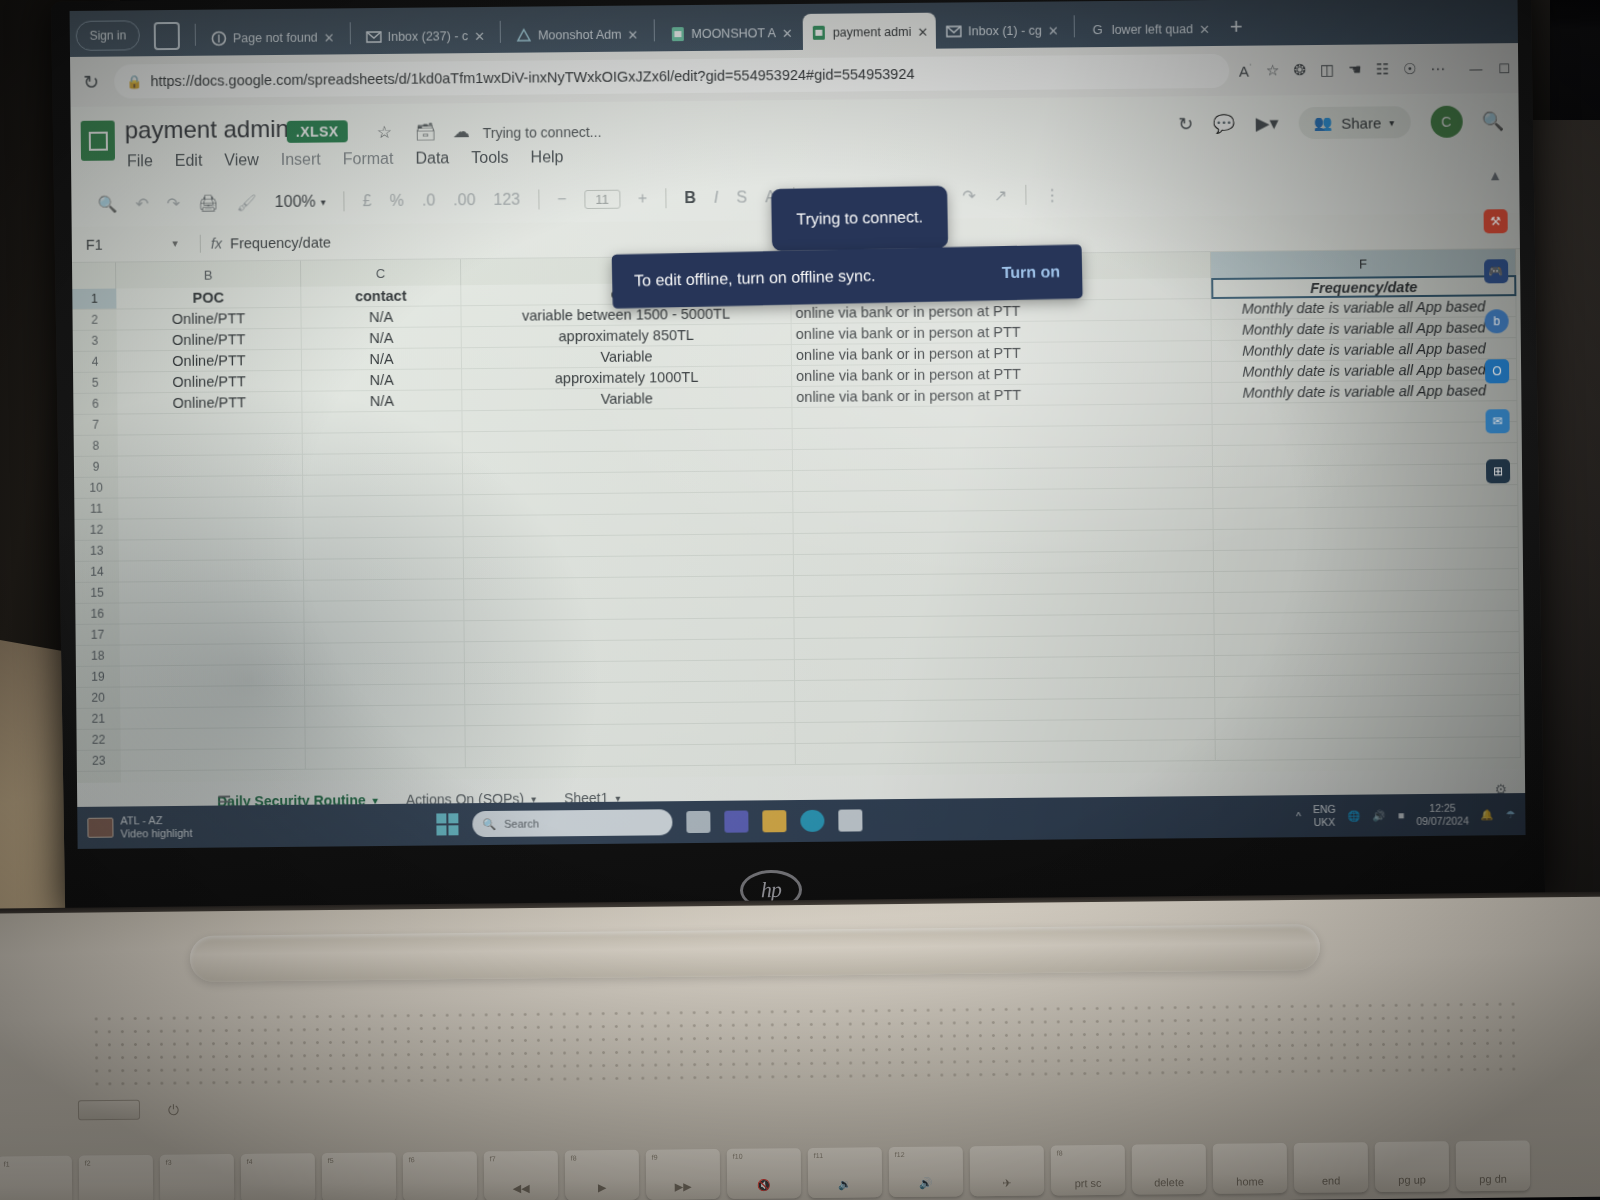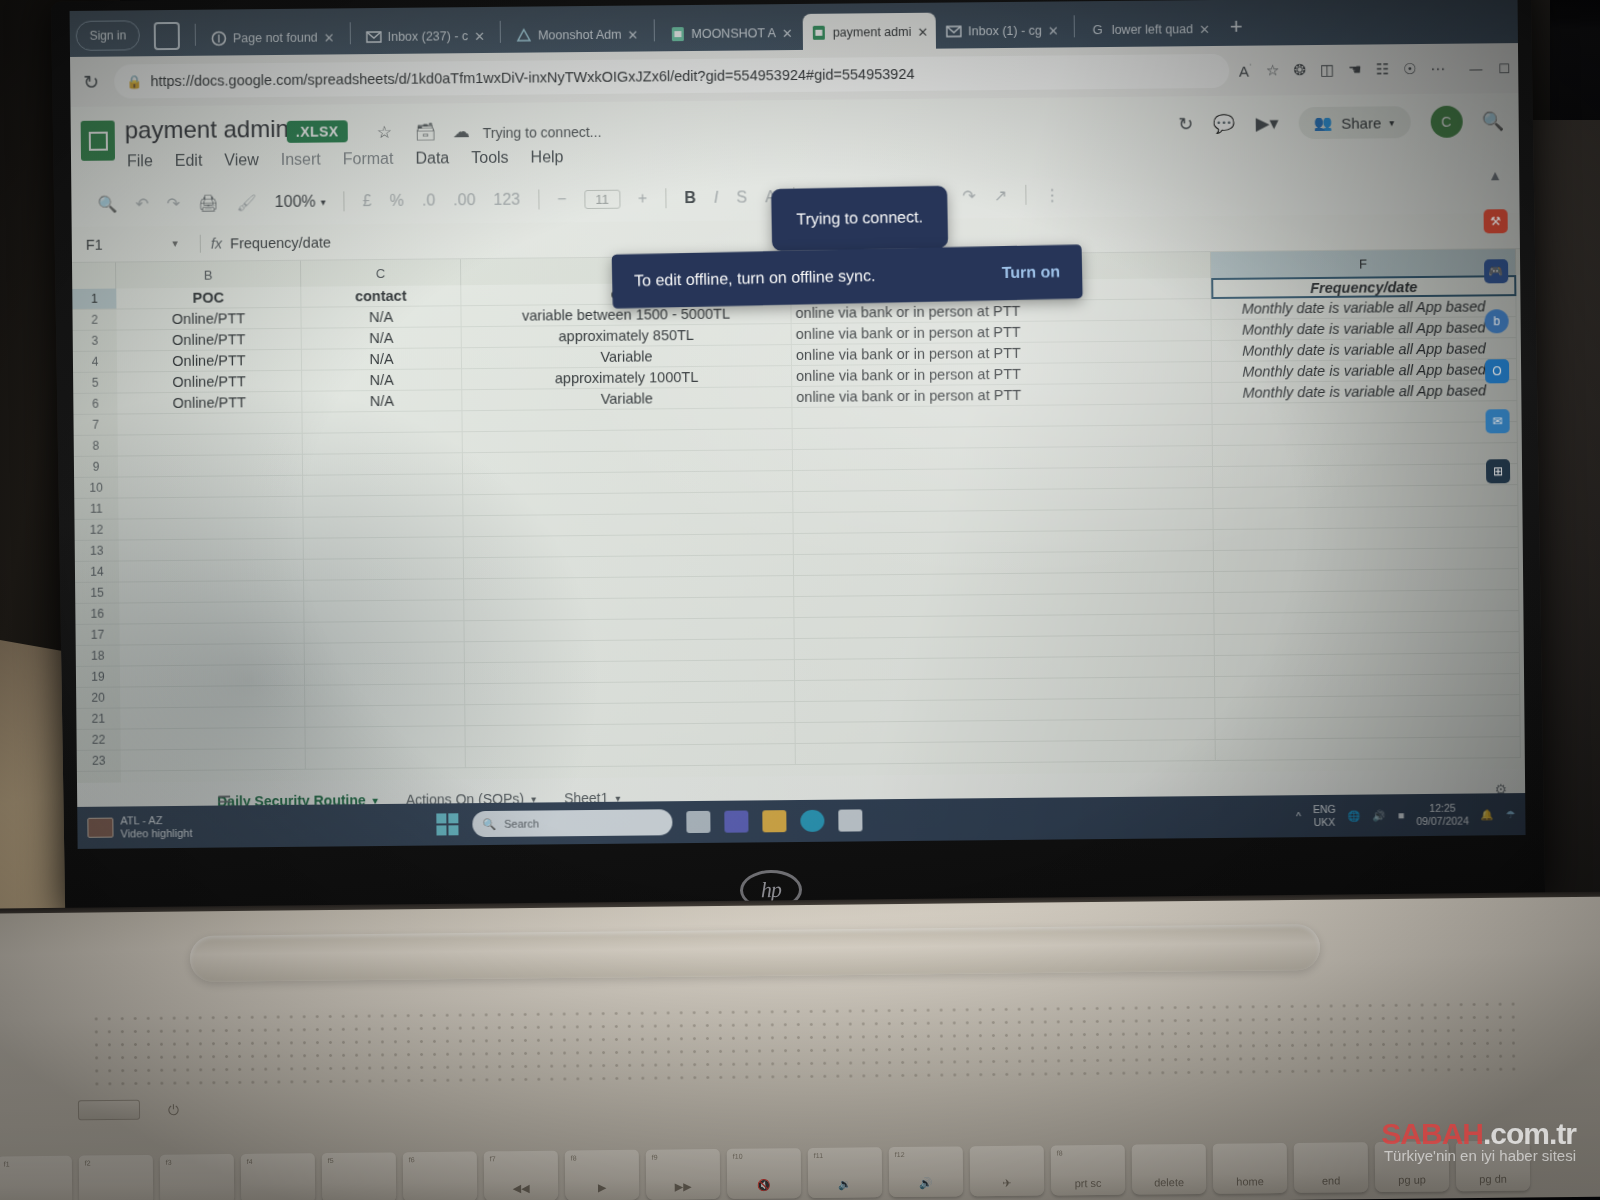--- a/index.html
+++ b/index.html
@@ -888,19 +888,13 @@
           <span>pg up</span>
         </div>
         <div class="key">
           <span>pg dn</span>
         </div>
       </div>
   </div>
 
   <div class="global-vignette"></div>
 
-  <div class="watermark">
-    <div class="wm1">
-      <span style="color:rgba(225,60,60,.78);">SABAH</span><span>.com.tr</span>
-    </div>
-    <div class="wm2">Türkiye'nin en iyi haber sitesi</div>
-  </div>
 </div>
 
 </body></html>

